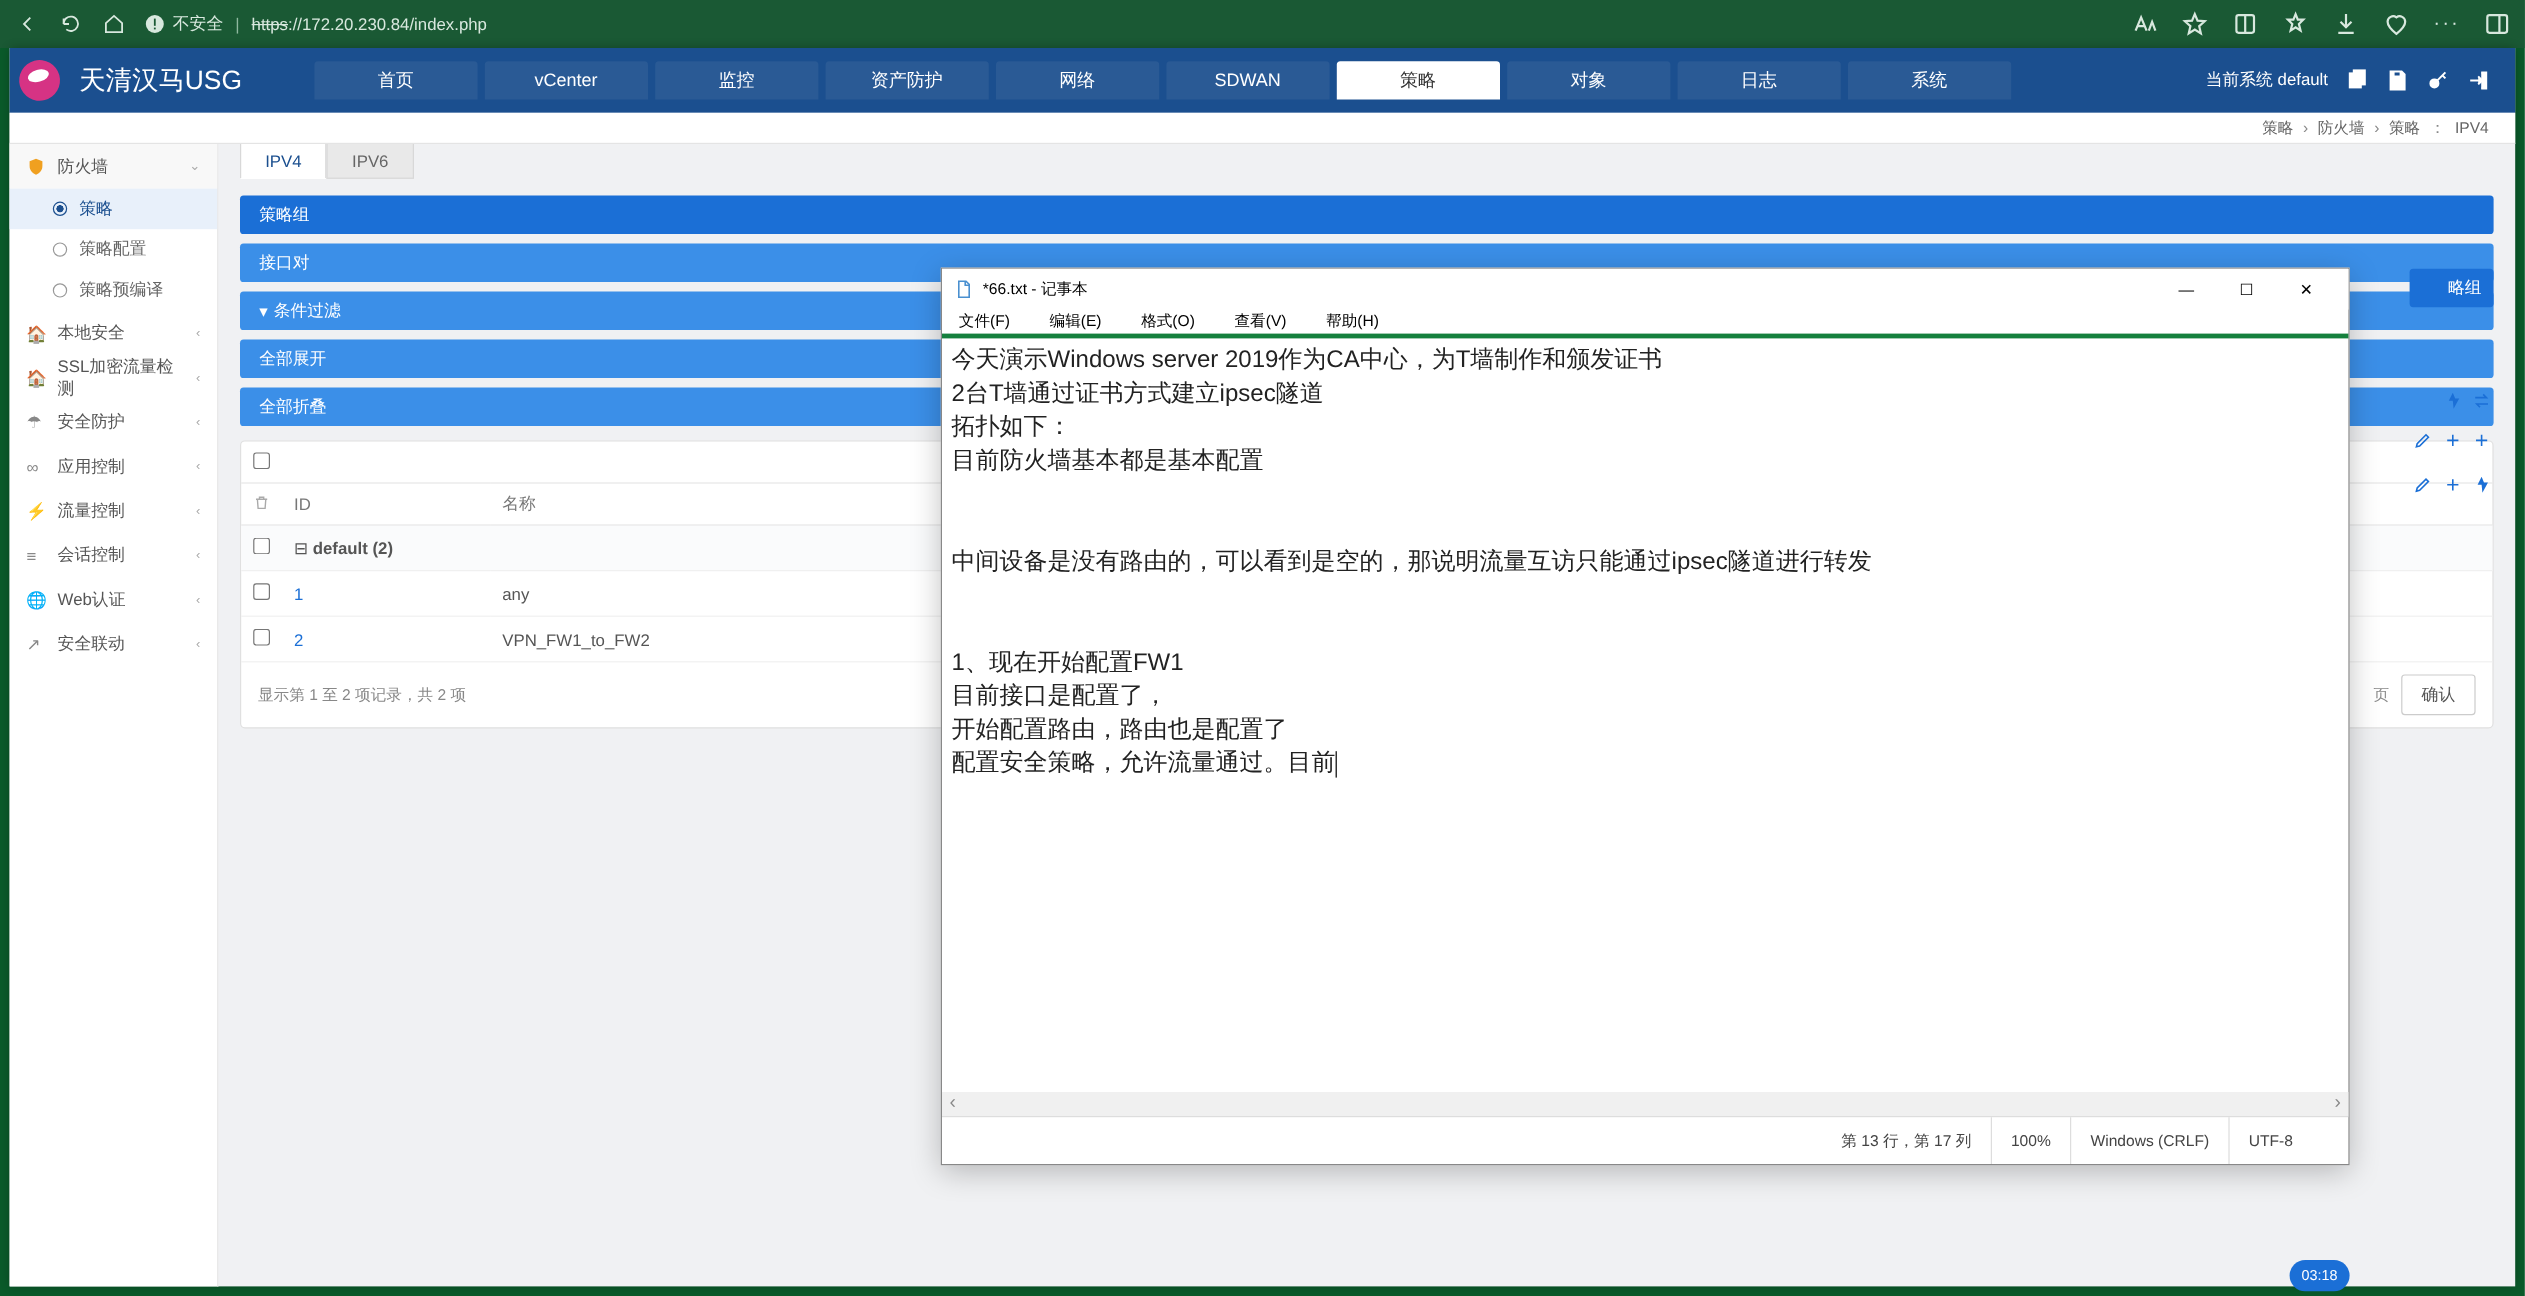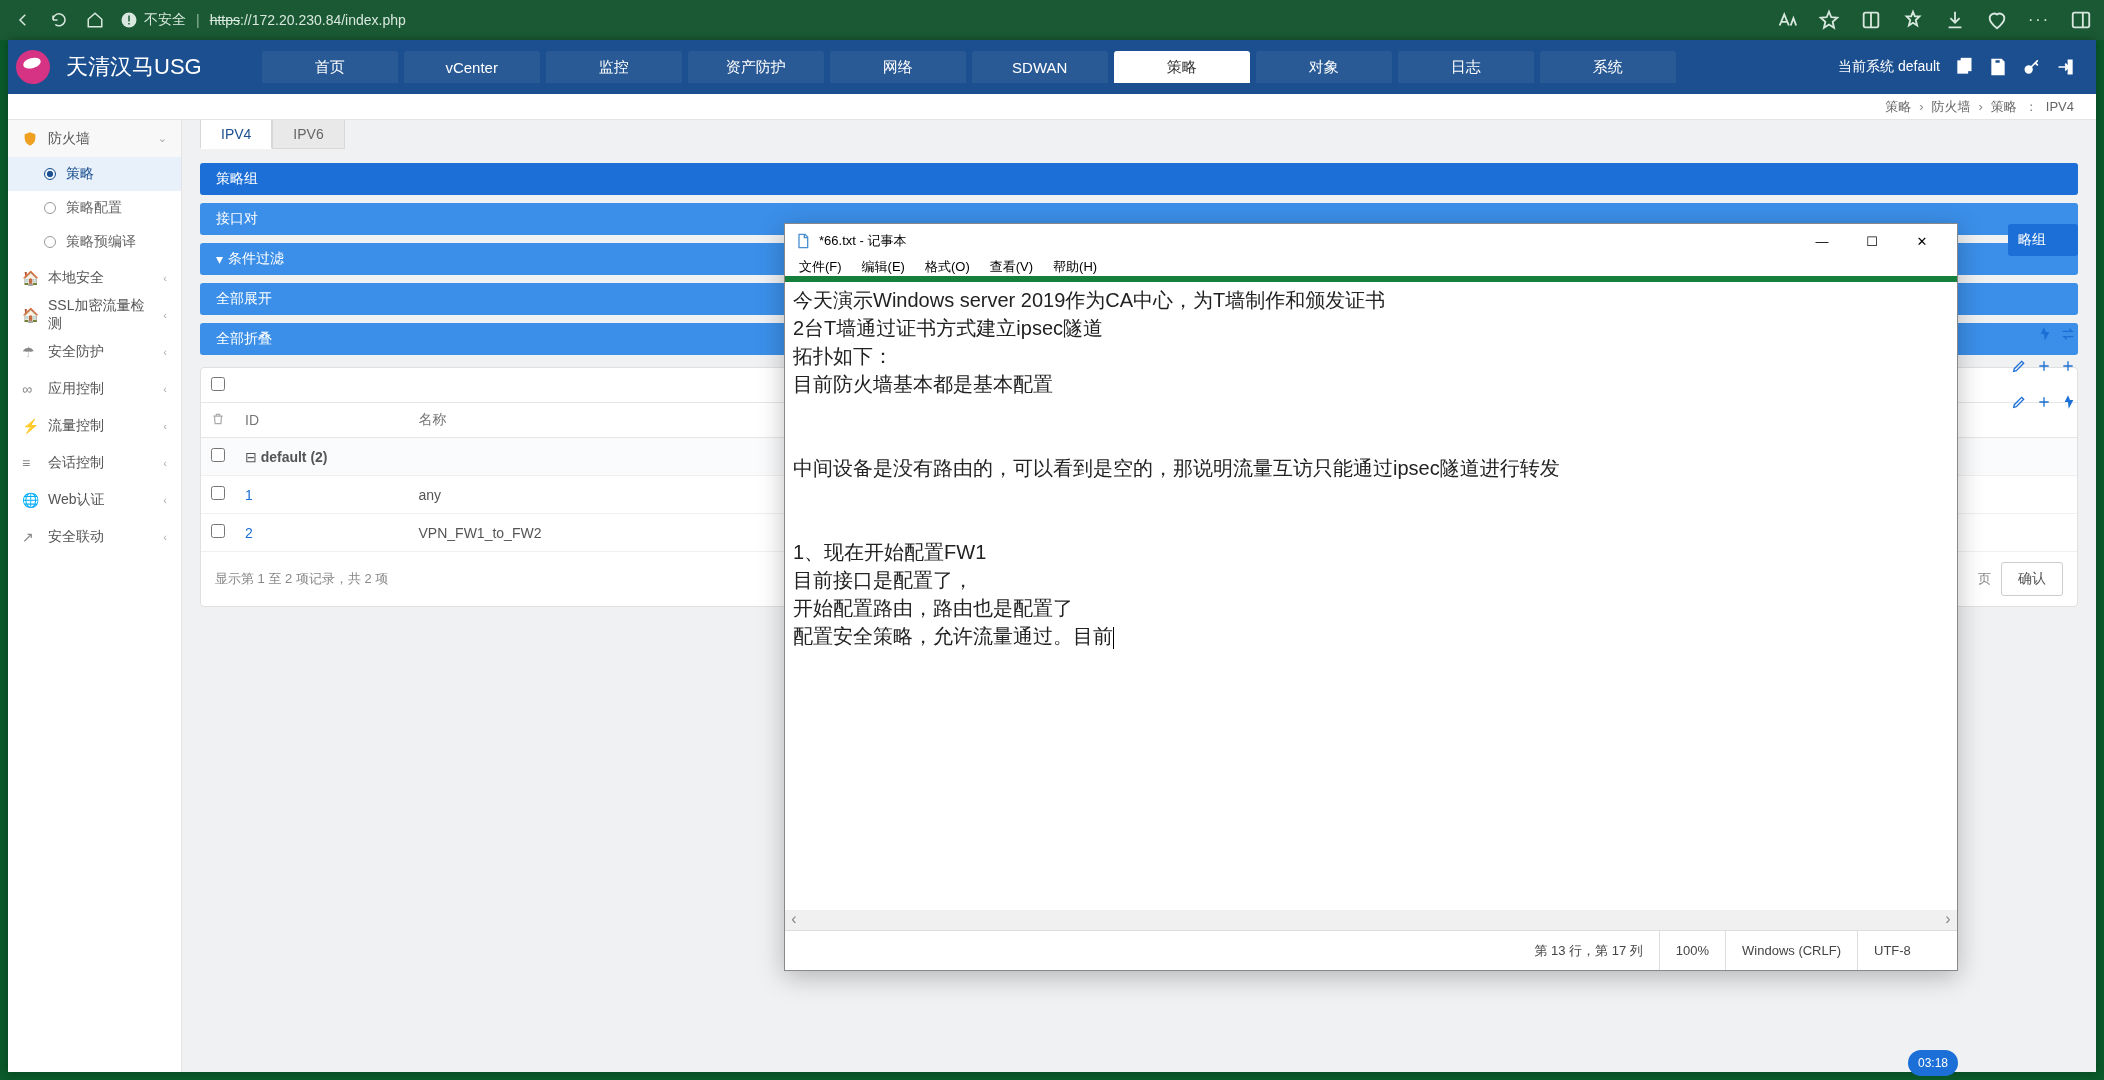--- a/index.html
+++ b/index.html
@@ -64,35 +64,35 @@
 .pager .right { margin-left:auto; display:flex; gap:10px; align-items:center; }
 
 .act-cell svg { width:16px; height:16px; margin:0 2px; cursor:pointer; }
 
 
 .notepad { position:absolute; left:784px; top:180px; width:1174px; height:748px; background:#fff; border:1px solid #888; box-shadow:0 6px 24px rgba(0,0,0,.25); display:flex; flex-direction:column;margin-top:43px; }
 .np-title { height:34px; background:#fff; display:flex; align-items:center; padding:0 10px; font-size:13px; }
 .np-title .doc-ico { width:16px; height:16px; margin-right:8px; }
 .np-ctrls { margin-left:auto; display:flex; }
 .np-btn { width:50px; height:34px; display:flex; align-items:center; justify-content:center; cursor:pointer; font-size:13px; }
-.np-menu { height:24px; display:flex; align-items:center; padding:0 6px; gap:4px; font-size:13px; border-bottom:6px solid #15803d; }
+.np-menu { height:24px; display:flex; align-items:center; padding:0 6px; gap:17px; font-size:13px; border-bottom:4px solid #15803d; }
 .np-menu span { padding:2px 8px; cursor:pointer; }
 .np-body { flex:1; padding:4px 8px; font-size:20px; line-height:28px; color:#222; font-family:"Microsoft YaHei",SimSun; white-space:pre-wrap; overflow:auto; position:relative; }
 .np-scroll { height:20px; background:#f0f0f0; display:flex; }
 .np-status { height:40px; border-top:1px solid #ddd; display:flex; align-items:center; font-size:13px; color:#444; }
 .np-status > div { padding:0 16px; border-left:1px solid #ddd; height:100%; display:flex; align-items:center; }
 .np-status > div:first-child { border-left:none; margin-left:auto; }
 .cursor { display:inline-block; width:1px; height:22px; background:#000; vertical-align:middle; }
 
 
 .tasktime { position:absolute; right:146px; bottom:4px; width:50px; height:26px; background:#1b6fd6; color:#fff; border-radius:13px; display:flex; align-items:center; justify-content:center; font-size:12px; }
 
 
 .partial-right { position:absolute; right:26px; top:224px; width:70px; }
-.partial-right .btn-sm { background:#1b6fd6; color:#fff; padding:7px 10px; font-size:14px; border-radius:3px; }
+.partial-right .btn-sm { background:#1b6fd6; color:#fff; padding:7px 10px; font-size:14px; border-radius:3px;text-align:right; }
 
 
 .frame { transform-origin:top left; }
 </style>
 </head>
 <body>
 
 <div class="frame">
 
 <div class="browser-bar">

